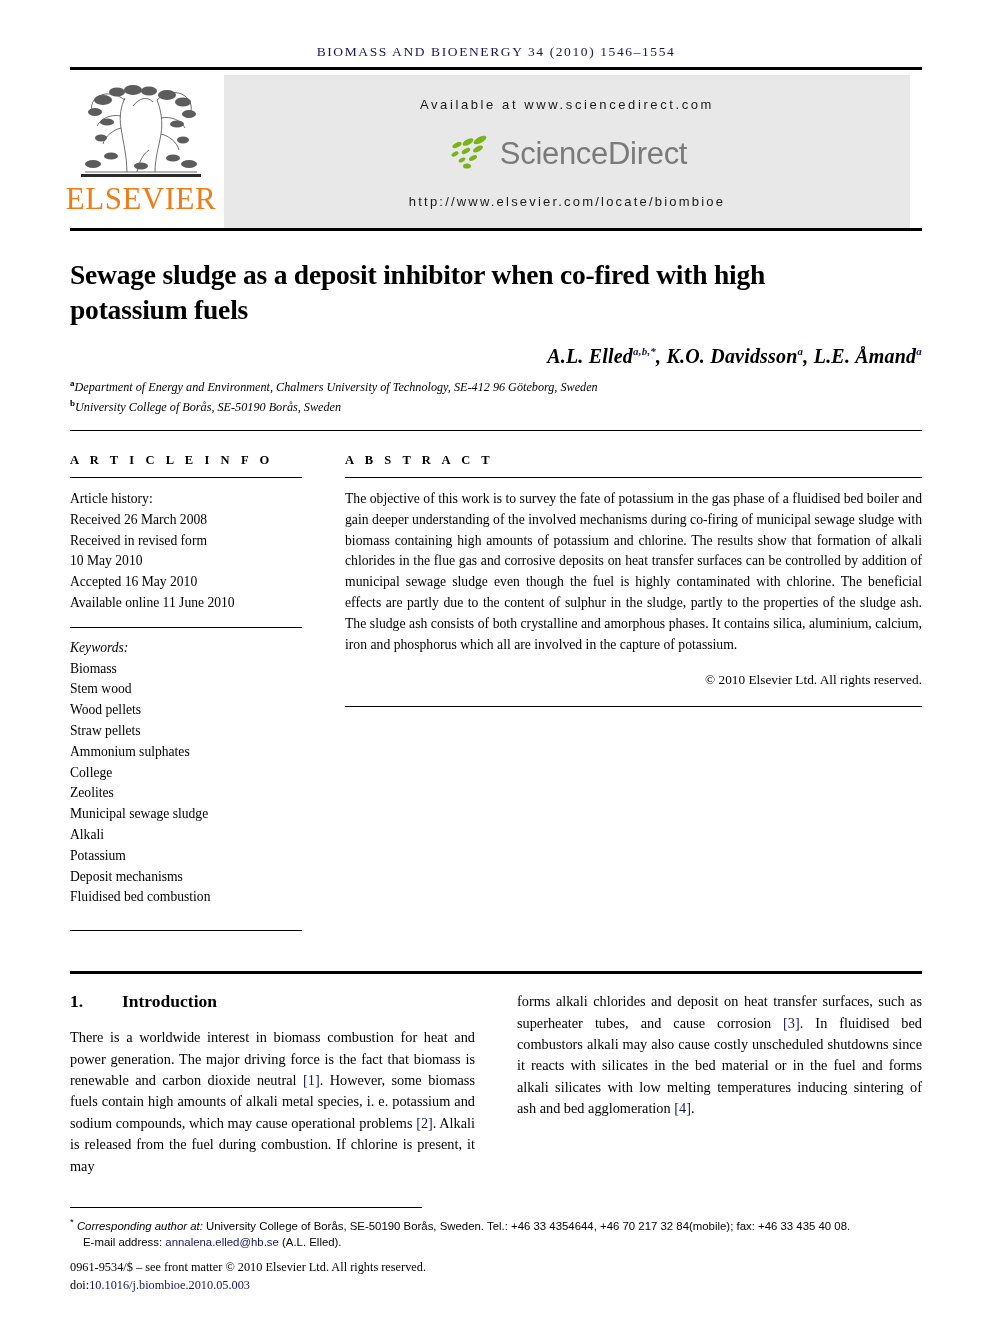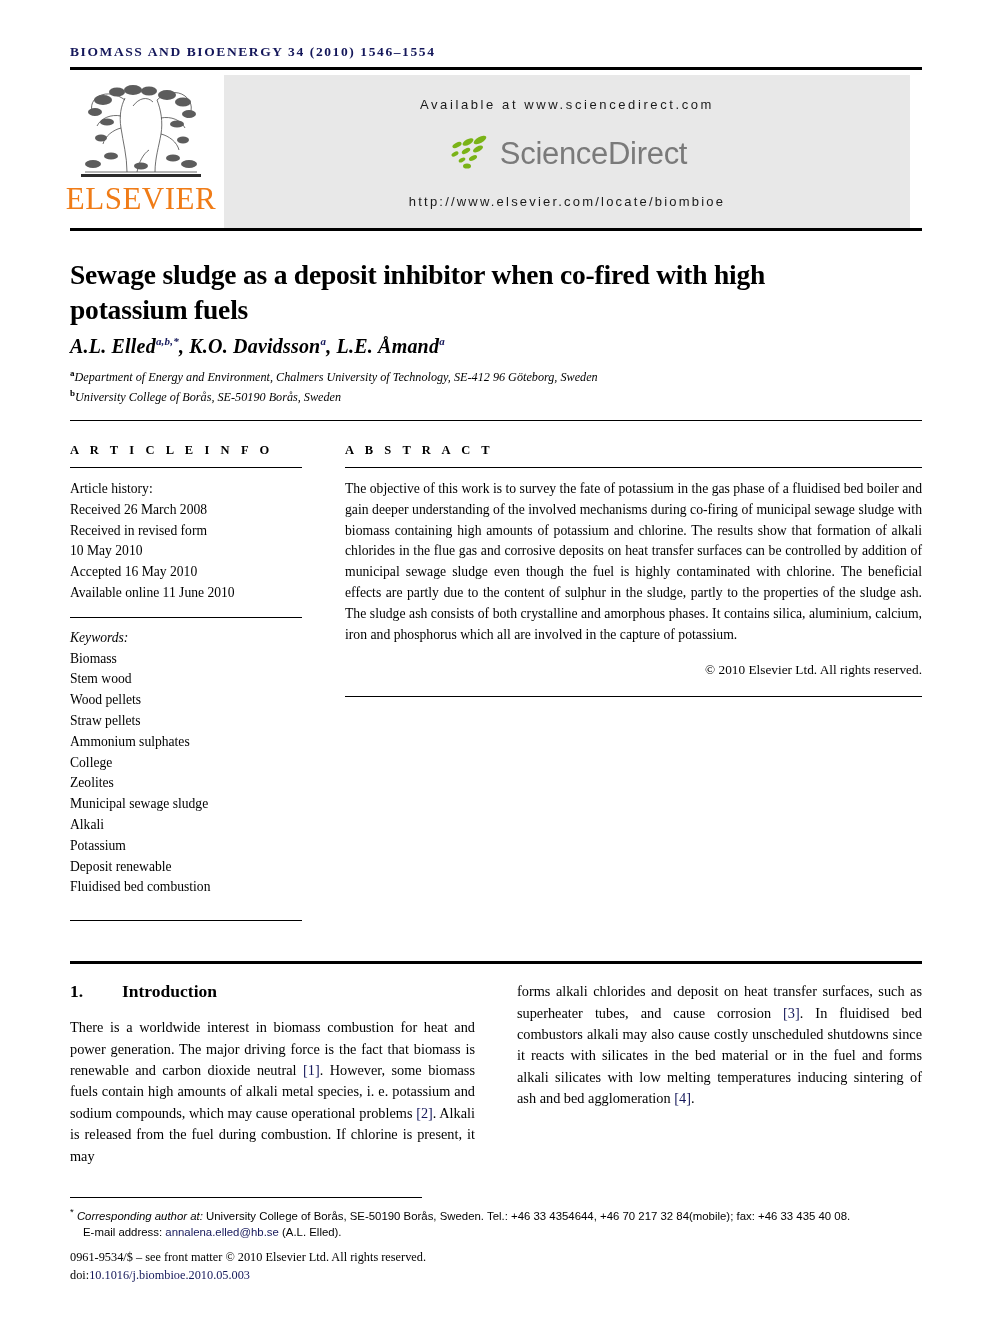--- a/index.html
+++ b/index.html
@@ -10,22 +10,23 @@
     background: #ffffff;
     font-family: "Liberation Serif", serif;
     color: #000000;
     position: relative;
     overflow: hidden;
   }
   .page { position: relative; width: 992px; height: 1323px; padding: 0 70px; }
 
   
   .running-head {
-    font-family: "Liberation Serif", serif;
-    font-weight: bold;
+    text-align: center;
+    font-family: "Liberation Serif", serif;
+    font-weight: normal;
     color: #14175a;
     font-size: 13.5px;
     letter-spacing: 1.6px;
     padding-top: 44px;
     padding-bottom: 7px;
     white-space: nowrap;
   }
 
   .rule-thick { height: 3px; background: #000; margin: 0; }
   .rule-thin  { height: 1px; background: #000; }
@@ -138,22 +139,23 @@
     line-height: 1.26;
     margin: 27px 0 0 0;
     padding-right: 45px;
     letter-spacing: -0.2px;
   }
   .authors {
     font-family: "Liberation Serif", serif;
     font-style: italic;
     font-weight: bold;
     font-size: 20px;
-    margin-top: 8px;
+    margin-top: 18px;
     letter-spacing: .2px;
+    text-align: right;
   }
   .authors sup { font-size: 11px; color: #14175a; font-style: italic; }
   .affil {
     font-family: "Liberation Serif", serif;
     font-style: italic;
     font-size: 12.2px;
     line-height: 1.5;
     margin-top: 9px;
   }
   .affil div sup { font-size: 9px; font-style: normal; font-weight: bold; }
@@ -361,21 +363,21 @@
         <div>Biomass</div>
         <div>Stem wood</div>
         <div>Wood pellets</div>
         <div>Straw pellets</div>
         <div>Ammonium sulphates</div>
         <div>College</div>
         <div>Zeolites</div>
         <div>Municipal sewage sludge</div>
         <div>Alkali</div>
         <div>Potassium</div>
-        <div>Deposit renewable</div>
+        <div>Deposit mechanisms</div>
         <div>Fluidised bed combustion</div>
       </div>
       <div class="kw-bottom-rule"></div>
     </div>
 
     <div class="col-gap"></div>
 
     <div class="col-right">
       <div class="sec-head">A B S T R A C T</div>
       <div class="sec-rule"></div>

